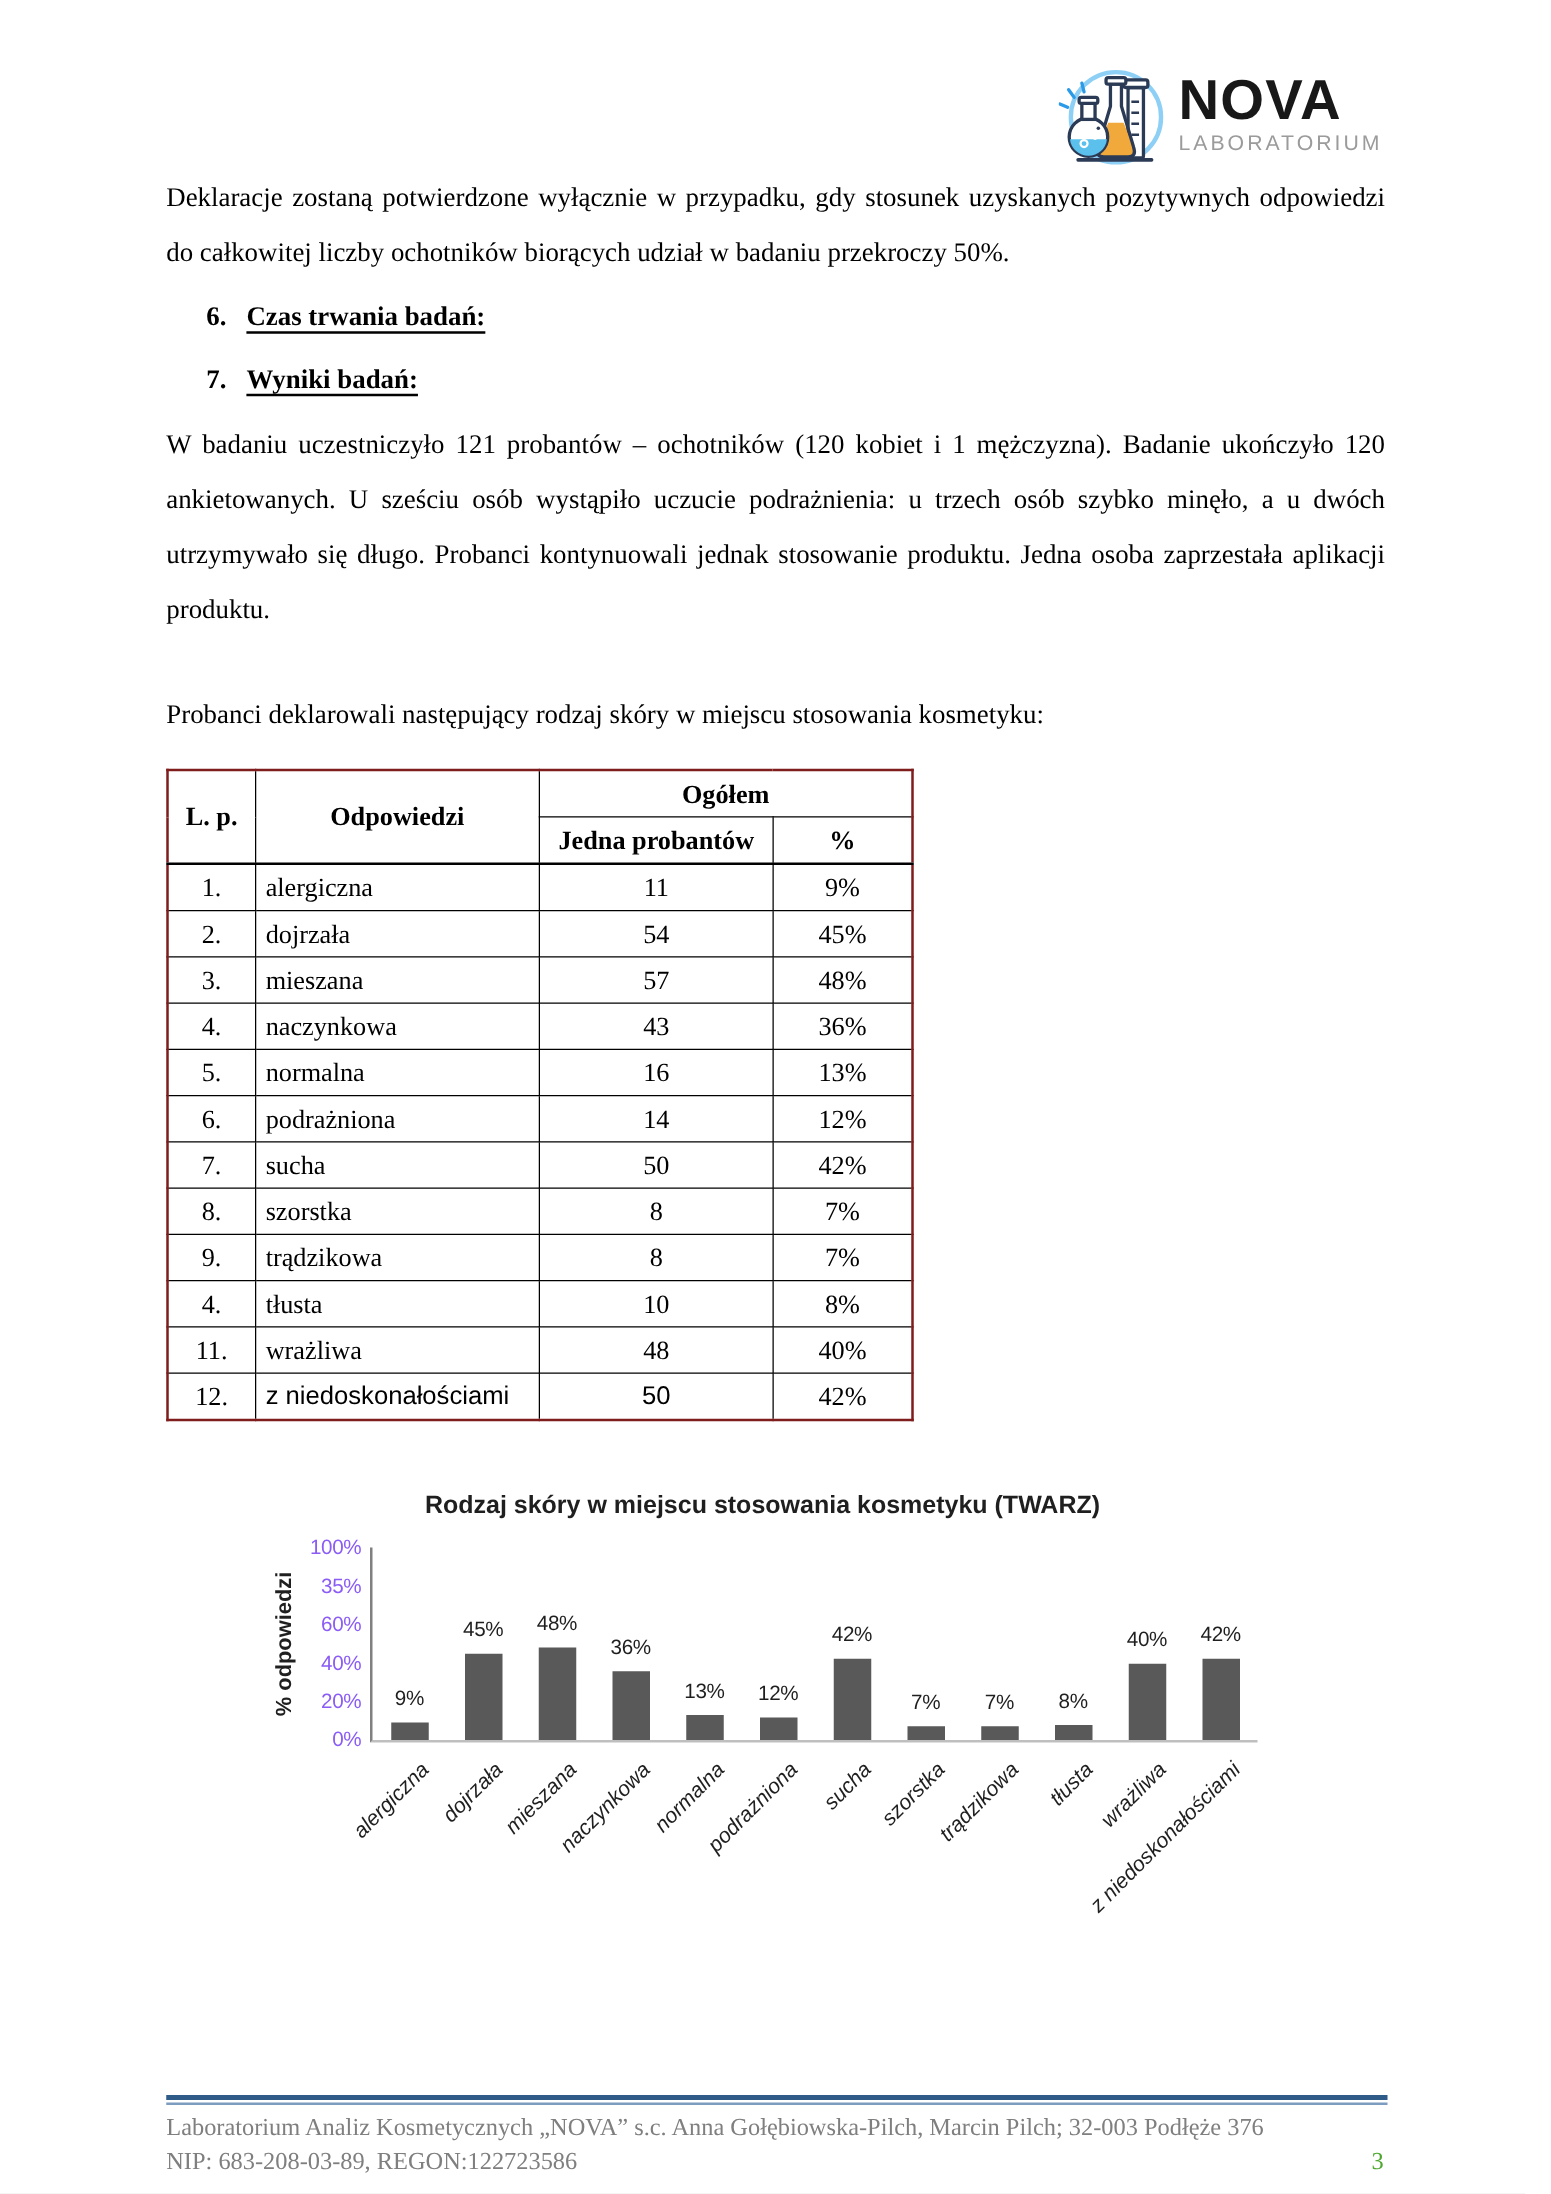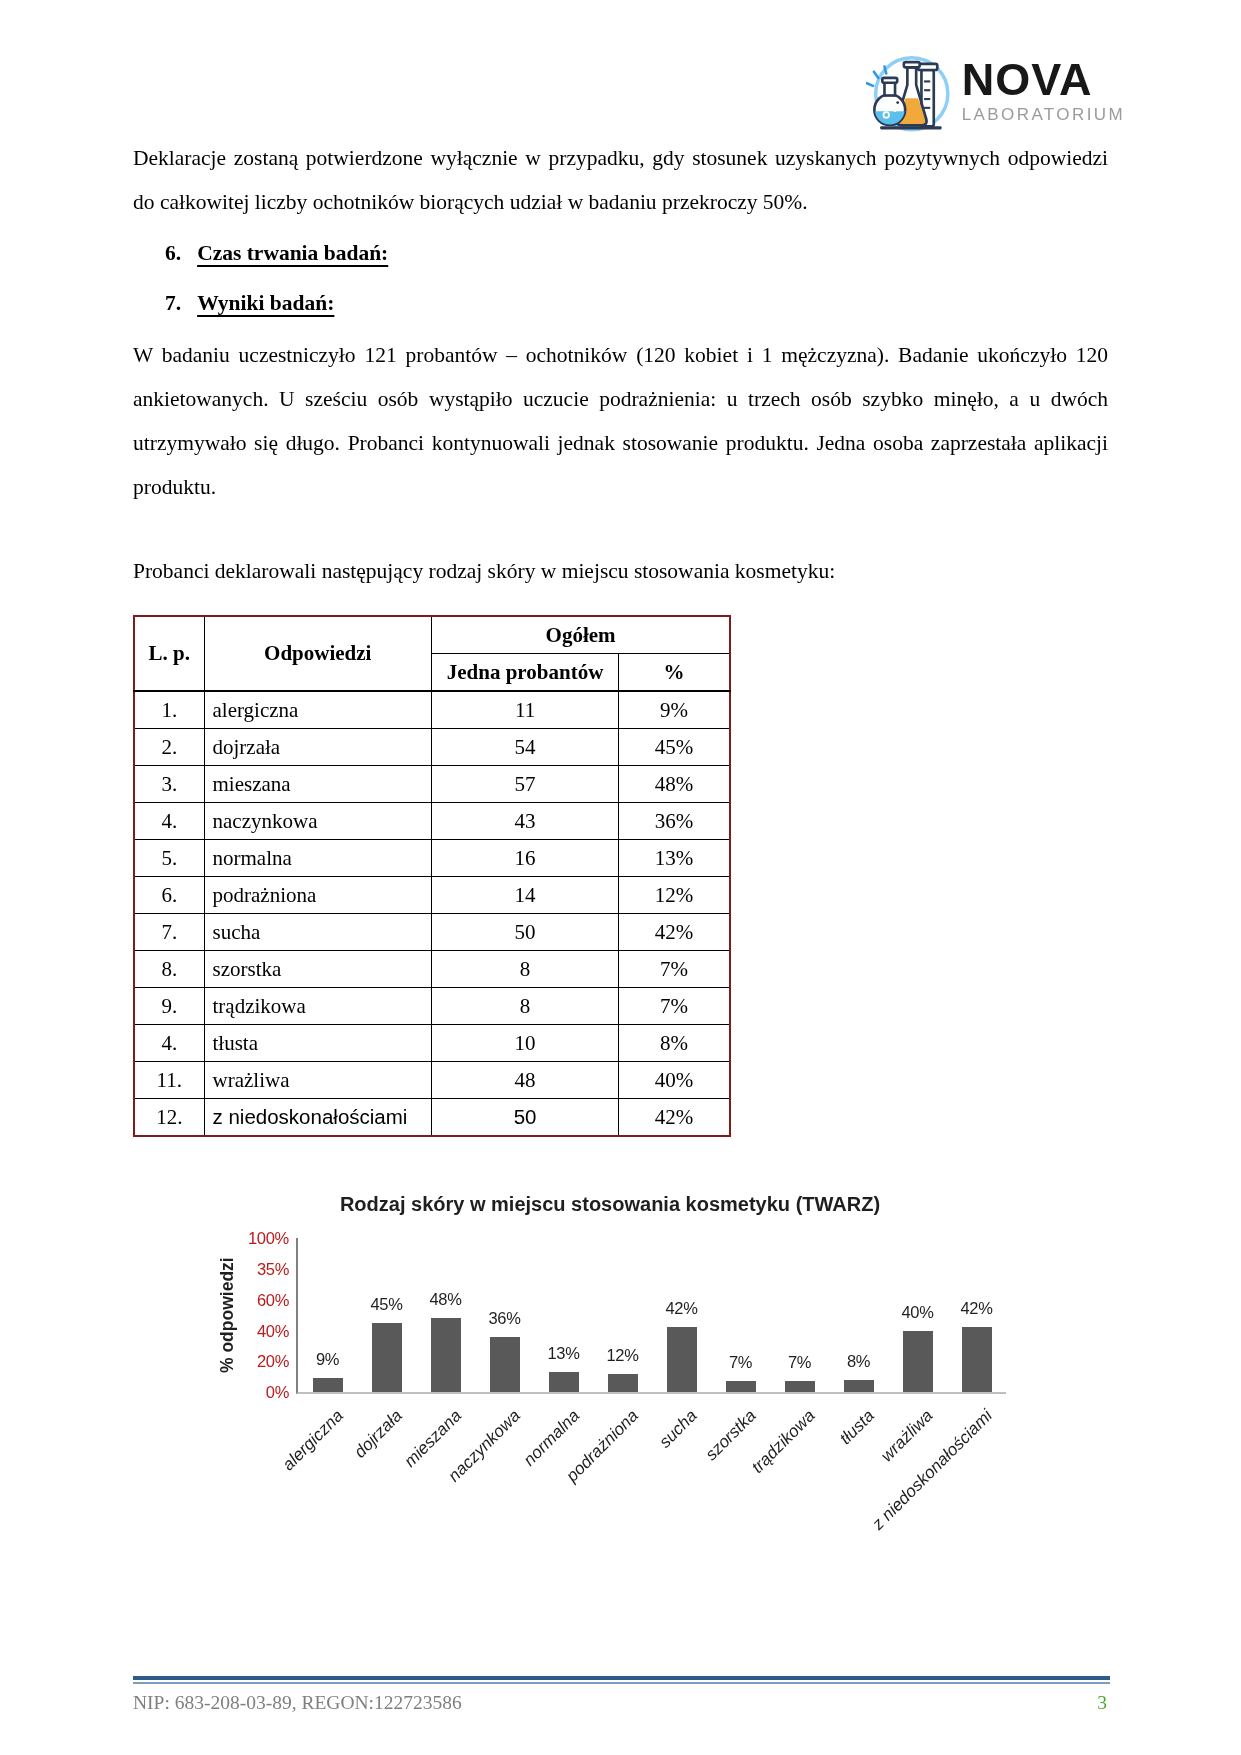--- a/index.html
+++ b/index.html
@@ -3,21 +3,21 @@
 <meta charset="utf-8">
 <style>
   html,body { margin:0; padding:0; background:#e8e8e8; }
   .page {
     position:relative; width:1241px; height:1755px; margin:0 auto;
     background:#ffffff; overflow:hidden; color:#000;
     font-family:"Liberation Serif", serif;
   }
 
   
-  .logo { position:absolute; top:48px; right:116px; display:flex; align-items:center; gap:8px; }
+  .logo { position:absolute; top:48px; right:135px; display:flex; align-items:center; gap:8px; }
   .logo-icon svg { display:block; }
   .logo-text { display:flex; flex-direction:column; }
   .logo-name {
     font-family:"Liberation Sans", sans-serif; font-weight:700; font-size:45px;
     line-height:0.95; letter-spacing:1px; color:#181818;
   }
   .logo-sub {
     font-family:"Liberation Sans", sans-serif; font-size:17px; color:#9b9b9b;
     letter-spacing:2.4px; margin-top:3px;
   }
@@ -50,21 +50,21 @@
   .chart-area { margin-top:56px; margin-left:81px; width:792px; font-family:"Liberation Sans", sans-serif; }
   .chart-title { text-align:center; font-weight:bold; font-size:20px; color:#1f1f1f; margin-bottom:22px; }
   .chart-body { display:flex; align-items:flex-start; }
   .y-axis-title {
     height:154px; display:flex; align-items:center; justify-content:center;
     writing-mode:vertical-rl; transform:rotate(180deg);
     font-weight:bold; font-size:17.5px; color:#1f1f1f; width:26px;
   }
   .y-ticks { position:relative; width:56px; height:154px; }
   .y-tick {
-    position:absolute; right:7px; font-size:16.5px; color:#b91c1c;
+    position:absolute; right:7px; font-size:16.5px; color:#8b5cf6;
     letter-spacing:-0.3px; white-space:nowrap;
   }
   .plot-wrap { position:relative; }
   .plot {
     position:relative; width:708px; height:154px;
     border-left:2px solid #808080; border-bottom:2px solid #bfbfbf;
   }
   .bar { position:absolute; bottom:0; width:30px; background:#595959; }
   .bar-label {
     position:absolute; width:59px; text-align:center; font-size:16.5px;
@@ -298,18 +298,19 @@
             </div>
         </div>
       </div>
     </div>
 
   </div>
 
   <div class="footer">
     <div class="footer-rule"></div>
     <div class="footer-text">
+      <p class="footer-line">Laboratorium Analiz Kosmetycznych „NOVA” s.c. Anna Gołębiowska-Pilch, Marcin Pilch; 32-003 Podłęże 376</p>
       <p class="footer-line">NIP: 683-208-03-89, REGON:122723586</p>
       <span class="page-number">3</span>
     </div>
   </div>
 
 </div>
 
 </body></html>

